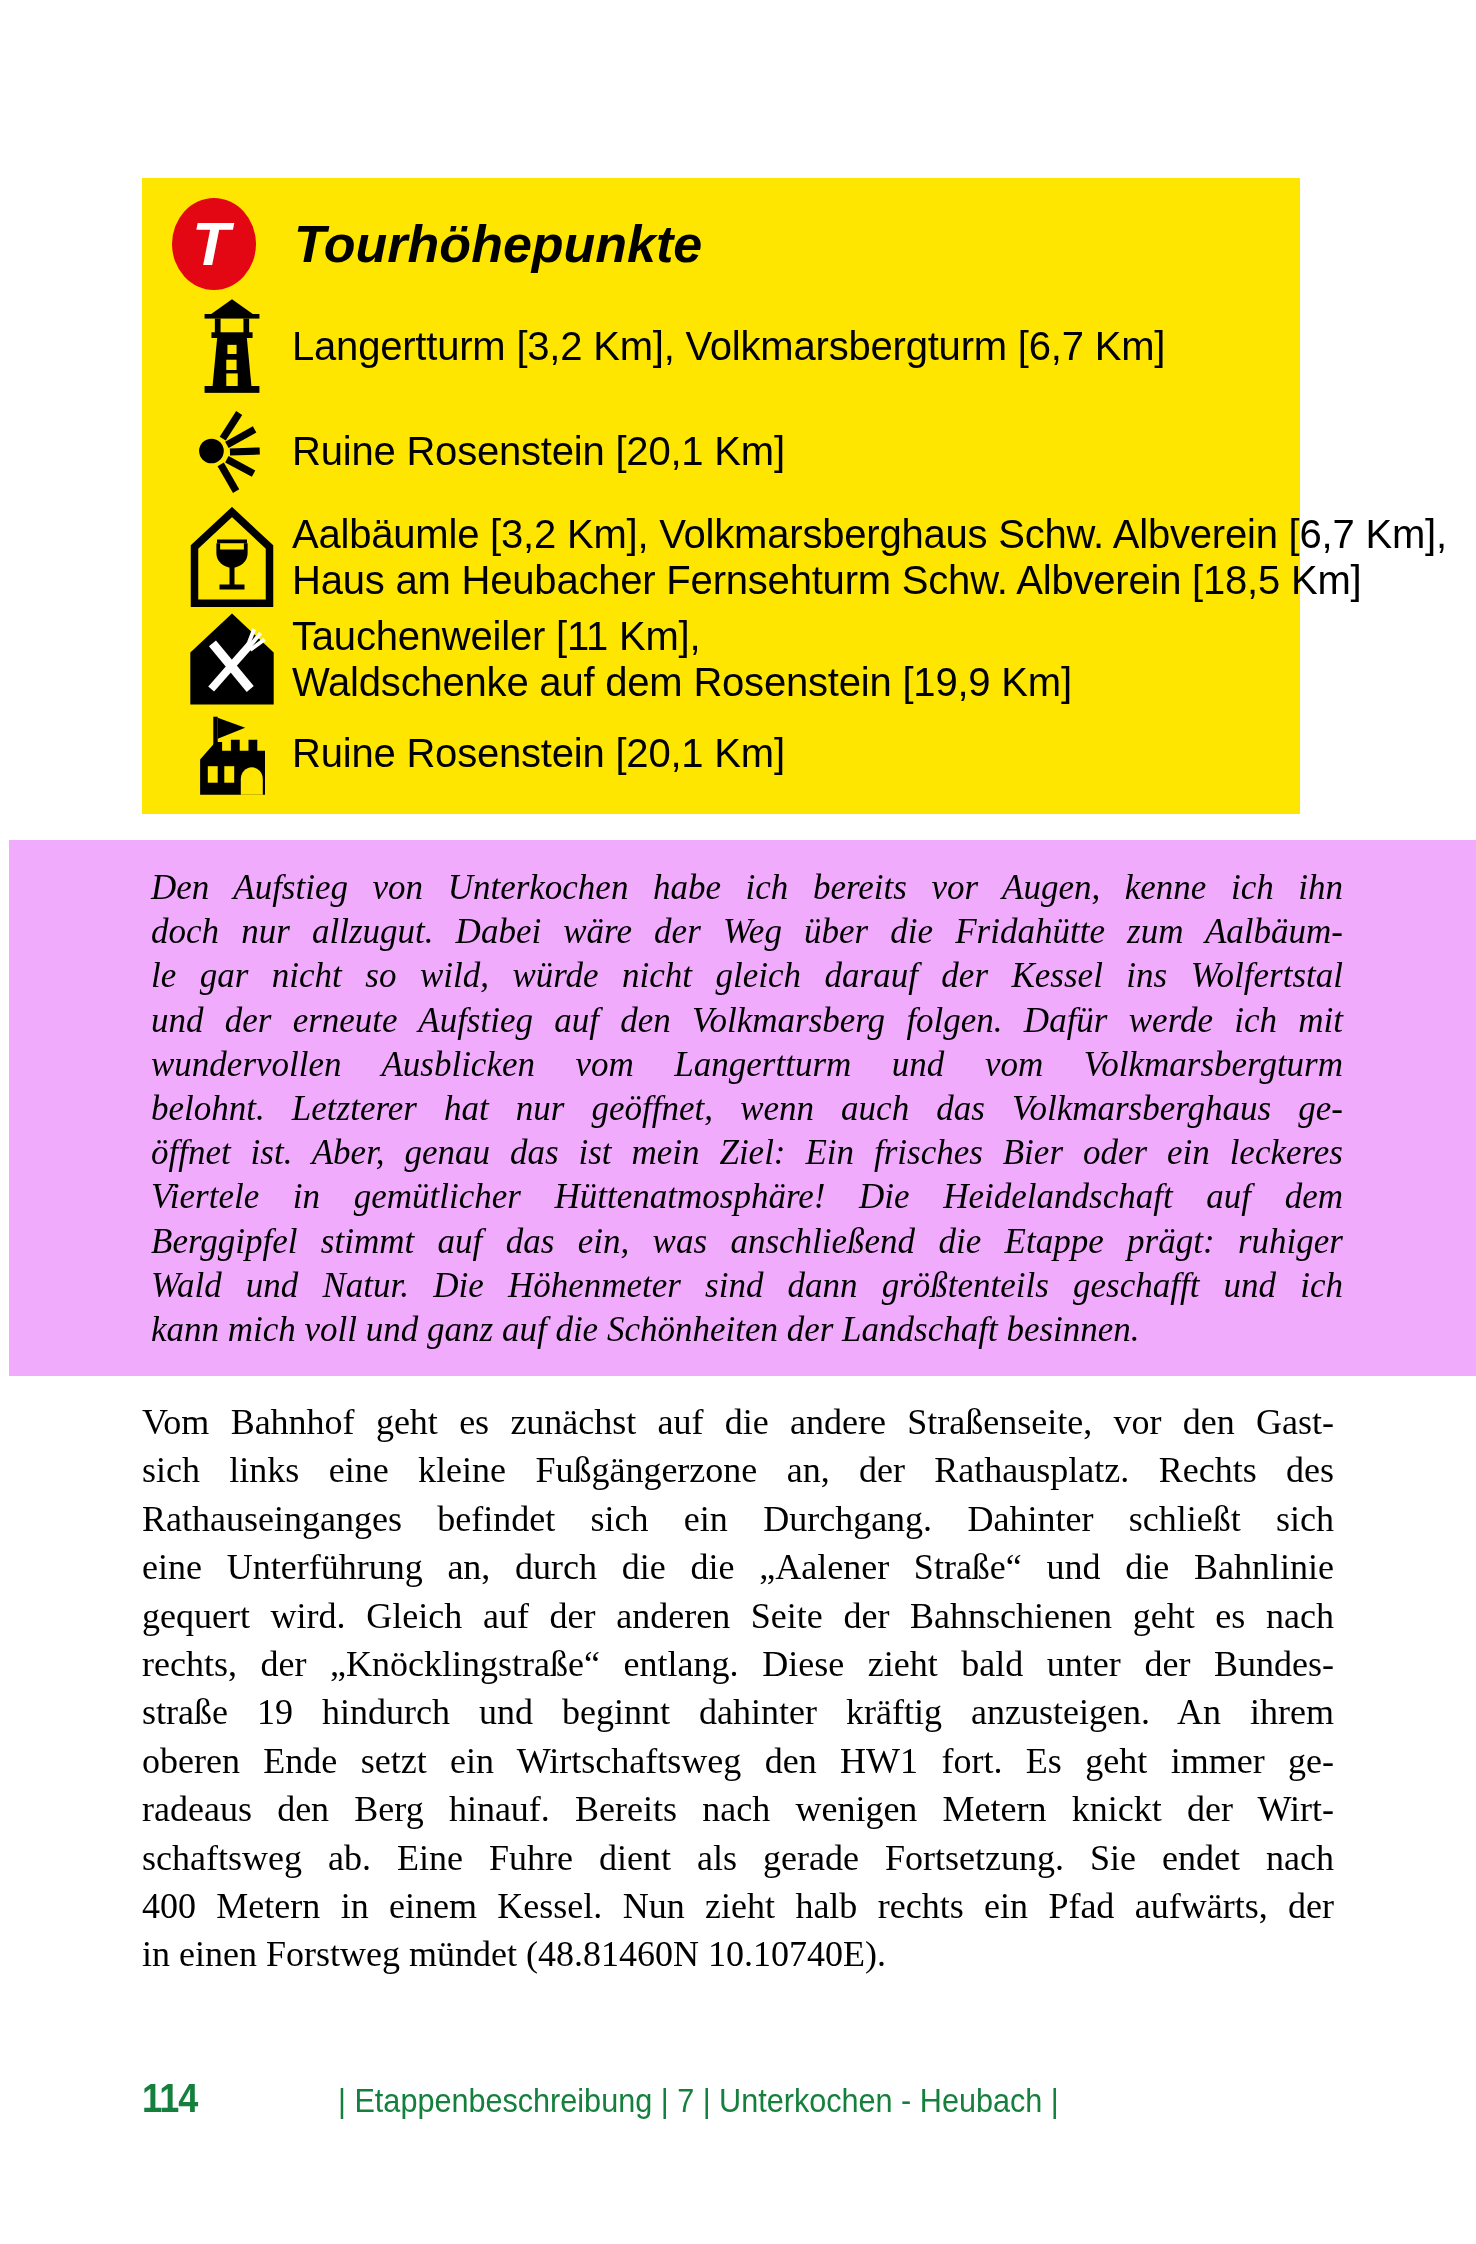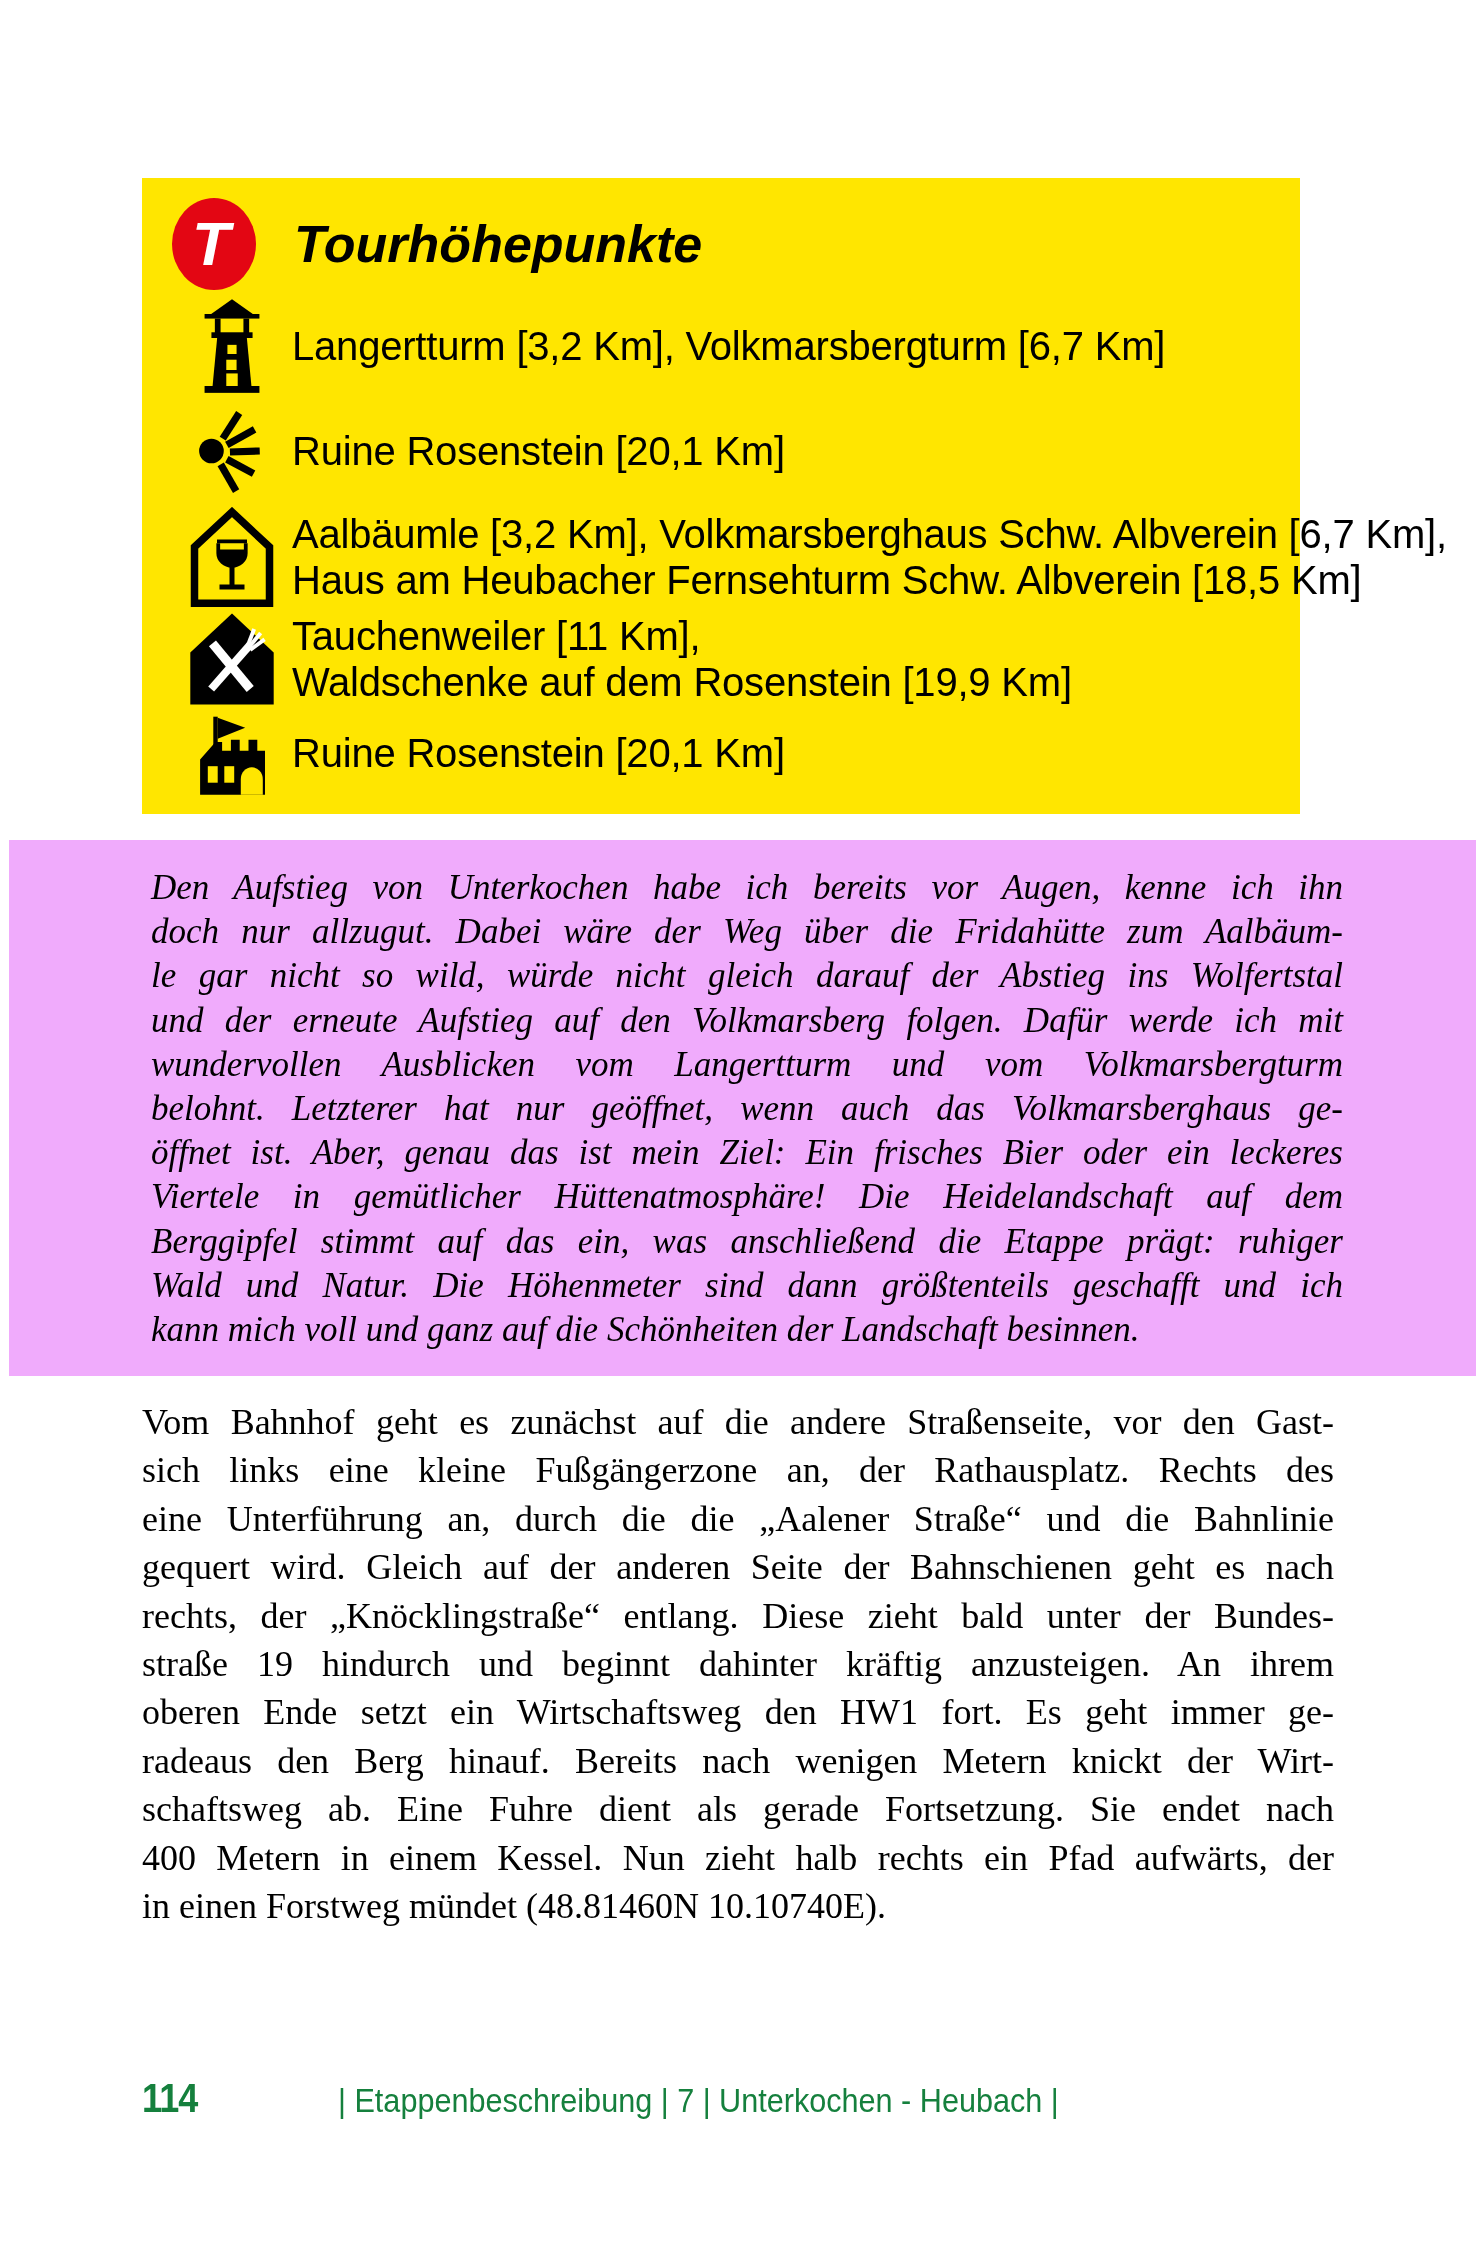--- a/index.html
+++ b/index.html
@@ -164,35 +164,36 @@
       <div class="hl-text">
         <div>Ruine Rosenstein [20,1 Km]</div>
       </div>
     </div>
   </section>
 
   <section class="intro">
     <div class="intro-inner">
       <div class="iline">Den Aufstieg von Unterkochen habe ich bereits vor Augen, kenne ich ihn</div>
       <div class="iline">doch nur allzugut. Dabei wäre der Weg über die Fridahütte zum Aalbäum-</div>
-      <div class="iline">le gar nicht so wild, würde nicht gleich darauf der Abstieg ins Wolfertstal</div>
+      <div class="iline">le gar nicht so wild, würde nicht gleich darauf der Kessel ins Wolfertstal</div>
       <div class="iline">und der erneute Aufstieg auf den Volkmarsberg folgen. Dafür werde ich mit</div>
       <div class="iline">wundervollen Ausblicken vom Langertturm und vom Volkmarsbergturm</div>
       <div class="iline">belohnt. Letzterer hat nur geöffnet, wenn auch das Volkmarsberghaus ge-</div>
       <div class="iline">öffnet ist. Aber, genau das ist mein Ziel: Ein frisches Bier oder ein leckeres</div>
       <div class="iline">Viertele in gemütlicher Hüttenatmosphäre! Die Heidelandschaft auf dem</div>
       <div class="iline">Berggipfel stimmt auf das ein, was anschließend die Etappe prägt: ruhiger</div>
       <div class="iline">Wald und Natur. Die Höhenmeter sind dann größtenteils geschafft und ich</div>
       <div class="iline last">kann mich voll und ganz auf die Schönheiten der Landschaft besinnen.</div>
     </div>
   </section>
 
   <section class="bodytext">
     <div class="bline">Vom Bahnhof geht es zunächst auf die andere Straßenseite, vor den Gast-</div>
     <div class="bline">sich links eine kleine Fußgängerzone an, der Rathausplatz. Rechts des</div>
+    <div class="bline">Rathauseinganges befindet sich ein Durchgang. Dahinter schließt sich</div>
     <div class="bline">eine Unterführung an, durch die die „Aalener Straße“ und die Bahnlinie</div>
     <div class="bline">gequert wird. Gleich auf der anderen Seite der Bahnschienen geht es nach</div>
     <div class="bline">rechts, der „Knöcklingstraße“ entlang. Diese zieht bald unter der Bundes-</div>
     <div class="bline">straße 19 hindurch und beginnt dahinter kräftig anzusteigen. An ihrem</div>
     <div class="bline">oberen Ende setzt ein Wirtschaftsweg den HW1 fort. Es geht immer ge-</div>
     <div class="bline">radeaus den Berg hinauf. Bereits nach wenigen Metern knickt der Wirt-</div>
     <div class="bline">schaftsweg ab. Eine Fuhre dient als gerade Fortsetzung. Sie endet nach</div>
     <div class="bline">400 Metern in einem Kessel. Nun zieht halb rechts ein Pfad aufwärts, der</div>
     <div class="bline last">in einen Forstweg mündet (48.81460N 10.10740E).</div>
   </section>

